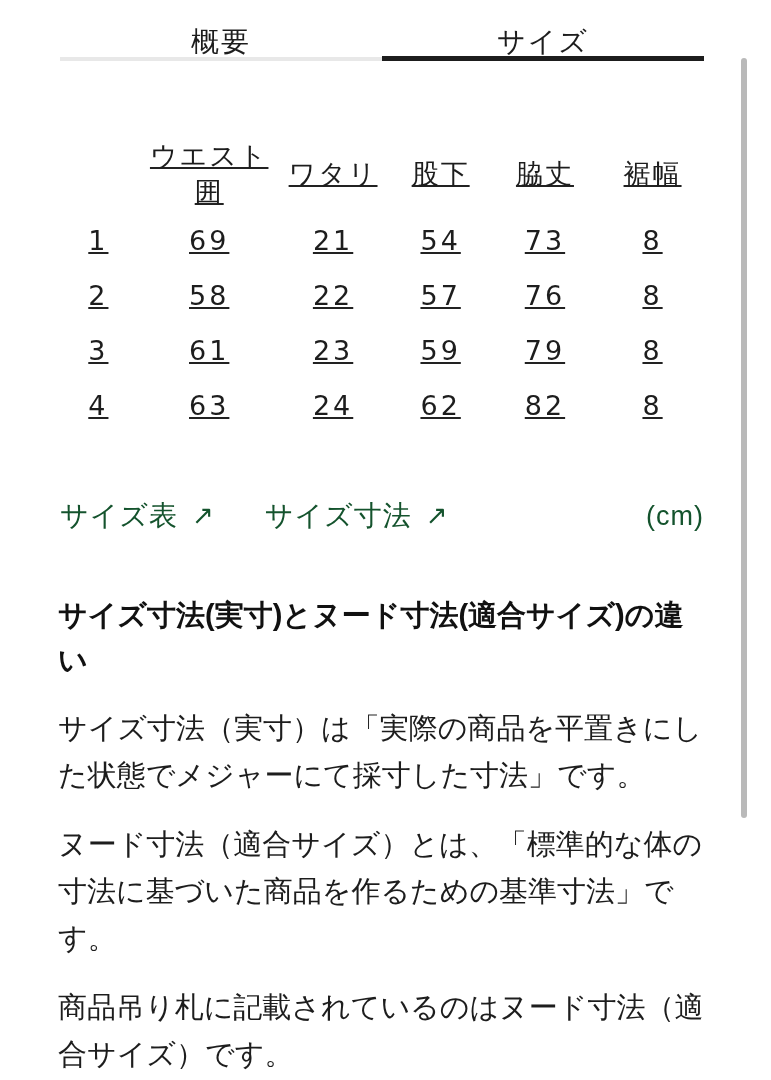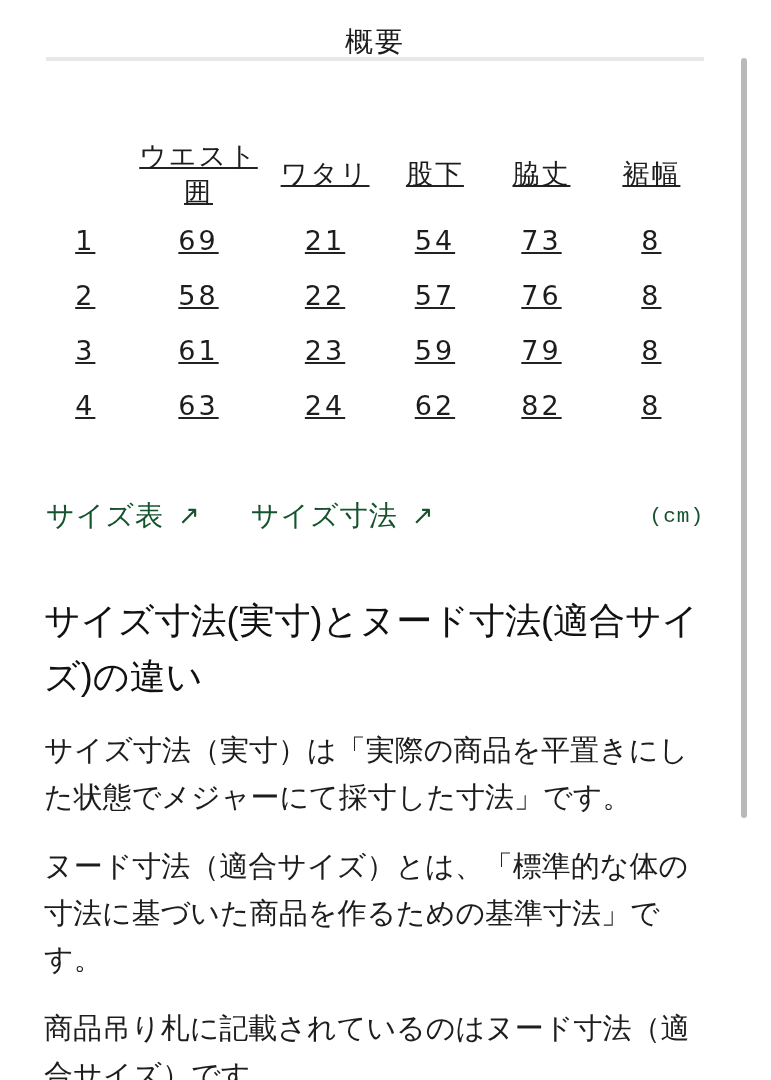--- a/index.html
+++ b/index.html
@@ -11,20 +11,21 @@
     background: #ffffff;
     font-family: "Liberation Sans", "DejaVu Sans", sans-serif;
     color: #222222;
     overflow: hidden;
   }
   .page {
     position: relative;
     width: 750px;
     height: 1080px;
     background: #ffffff;
+    padding-left: 14px;
   }
 
   
   .tabs {
     display: flex;
     width: 100%;
     height: 97px;
     padding: 0 46px;
     align-items: flex-start;
   }
@@ -110,34 +111,34 @@
     white-space: nowrap;
   }
   .link-item .arrow {
     display: inline-block;
     margin-left: 14px;
     font-size: 26px;
     transform: translateY(-1px);
   }
   .unit {
     margin-left: auto;
-    font-family: Liberation Mono, monospace;
-    font-size: 21px;
+    font-family: Liberation Sans, sans-serif;
+    font-size: 27px;
     letter-spacing: 1px;
   }
 
   
   .desc {
     padding: 0 44px 0 44px;
     margin-top: 58px;
   }
   .desc h2 {
     margin: 0;
-    font-size: 36px;
-    font-weight: normal;
+    font-size: 29px;
+    font-weight: bold;
     line-height: 1.55;
     letter-spacing: 0px;
     color: #111111;
   }
   .desc p {
     margin: 22px 0 0 0;
     font-size: 29px;
     line-height: 1.62;
     letter-spacing: 0px;
     color: #1d1d1d;
@@ -163,20 +164,24 @@
   }
 </style>
 </head>
 <body>
 
 <div class="page">
 
   <div class="tabs">
     <div class="tab">
       <span>概要</span>
+      <span class="tab-underline"></span>
+    </div>
+    <div class="tab active">
+      <span>サイズ</span>
       <span class="tab-underline"></span>
     </div>
   </div>
 
   <div class="table-wrap">
     <table class="size-table">
       <colgroup>
         <col class="c-label">
         <col class="c-1">
         <col class="c-2">

